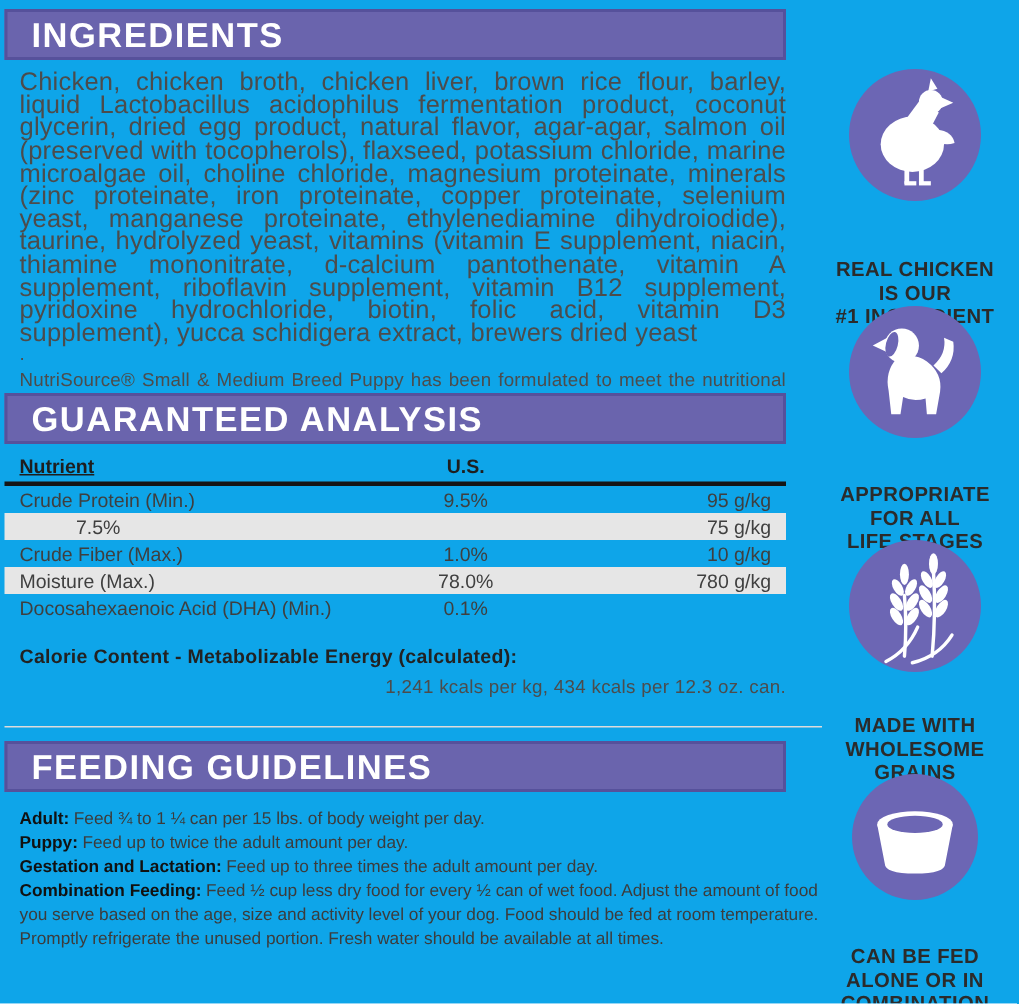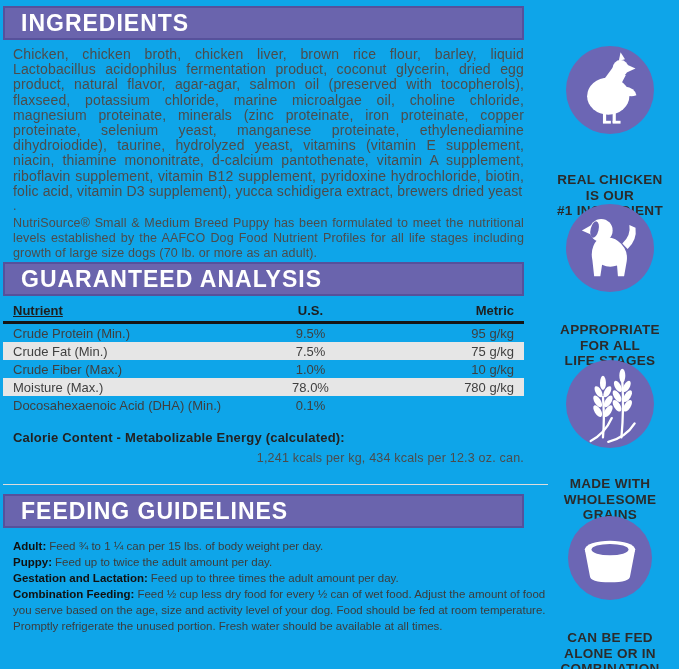--- a/index.html
+++ b/index.html
@@ -21,21 +21,21 @@
   }
 
   .sec { position:absolute; left:3px; width:521px; }
   .sec-ingredients { top:6px; }
   .sec-analysis   { top:262px; }
   .sec-feeding    { top:484px; width:552px; }
 
   
   .ing-body {
     margin:7px 0 0 10px; width:511px;
-    font-size:14px; line-height:15.2px; letter-spacing:0.15px;
+    font-size:17px; line-height:15.2px; letter-spacing:0.15px;
     text-align:justify; color:#4c4c4c;
   }
   .stray { margin:1px 0 0 10px; font-size:12.5px; line-height:13px; color:#4c4c4c; }
   .aafco {
     margin:3px 0 0 10px; width:511px;
     font-size:12.5px; line-height:15.2px; letter-spacing:0.15px;
     text-align:justify; color:#4c4c4c;
   }
 
   
@@ -94,30 +94,28 @@
   </div>
 
   <div class="sec sec-analysis">
     <div class="bar">
       <span class="bar-title">GUARANTEED ANALYSIS</span>
     </div>
     <div class="table">
       <div class="t-row t-head">
         <div class="c-nutrient"><span>Nutrient</span></div>
         <div class="c-us">U.S.</div>
-        <div class="c-metric">Metric</div>
       </div>
       <div class="t-rule"></div>
       <div class="t-row">
         <div class="c-nutrient">Crude Protein (Min.)</div>
         <div class="c-us">9.5%</div>
         <div class="c-metric">95 g/kg</div>
       </div>
       <div class="t-row row-alt">
-        <div class="c-nutrient">Crude Fat (Min.)</div>
         <div class="c-us">7.5%</div>
         <div class="c-metric">75 g/kg</div>
       </div>
       <div class="t-row">
         <div class="c-nutrient">Crude Fiber (Max.)</div>
         <div class="c-us">1.0%</div>
         <div class="c-metric">10 g/kg</div>
       </div>
       <div class="t-row row-alt">
         <div class="c-nutrient">Moisture (Max.)</div>

